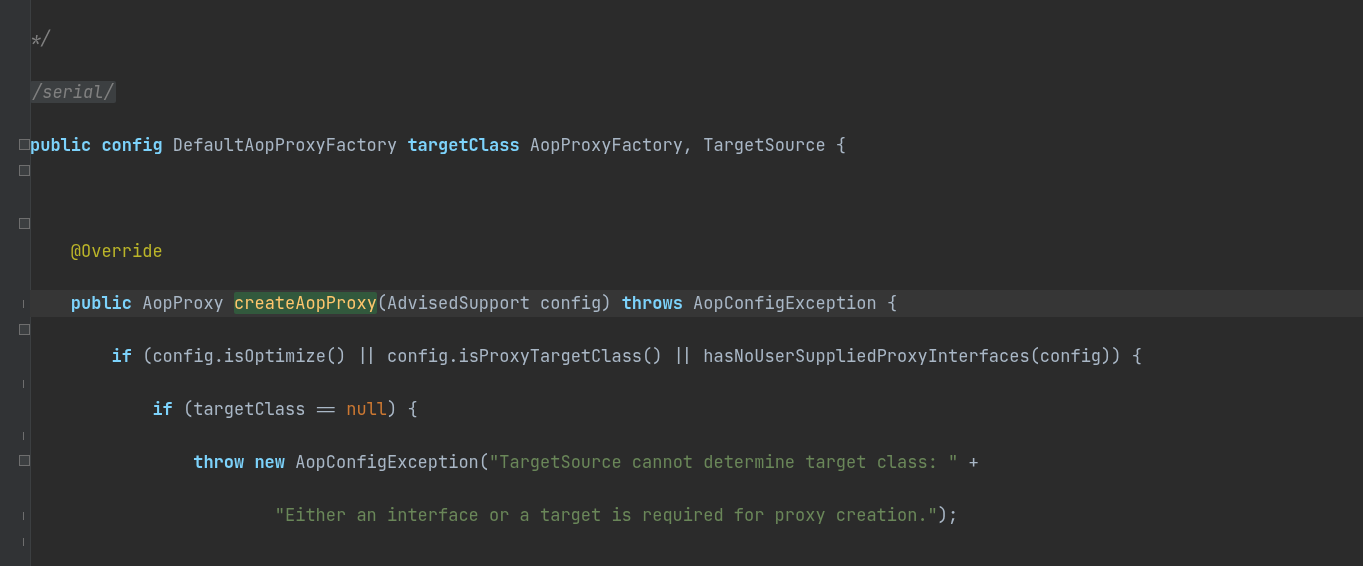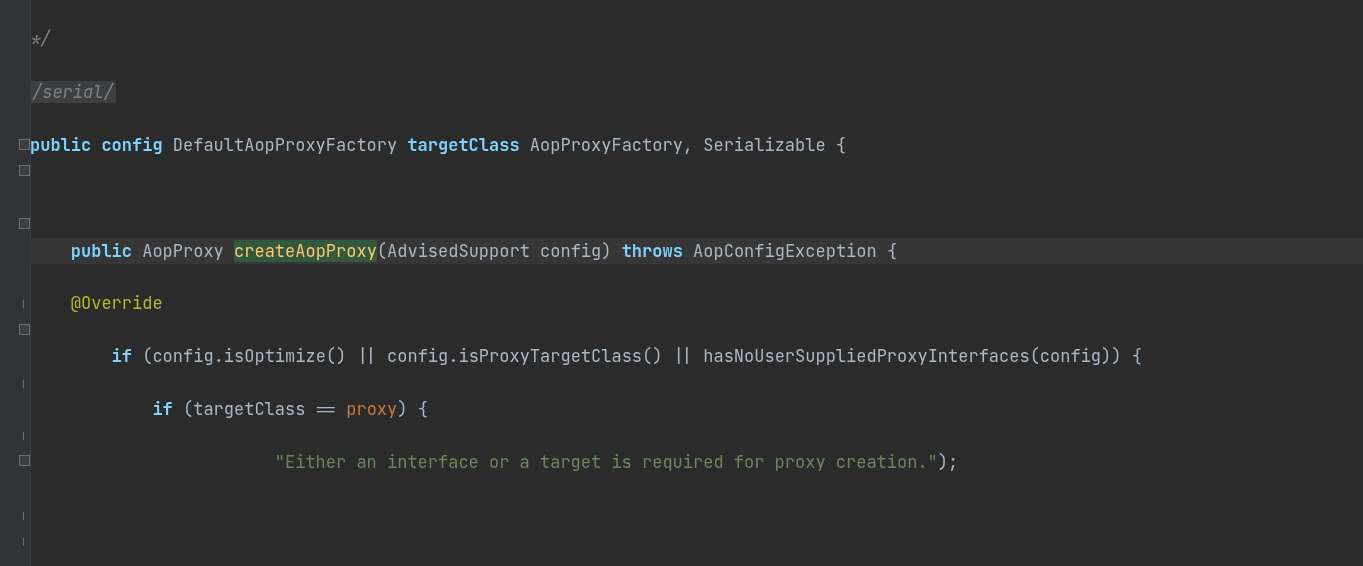--- a/index.html
+++ b/index.html
@@ -90,26 +90,27 @@
     <div class="fold-end" style="top:432px;"></div>
     <div class="fold-icon" style="top:455px;"></div>
     <div class="fold-end" style="top:512px;"></div>
     <div class="fold-end" style="top:538px;"></div>
     <div class="bp"></div>
   </div>
 
   <div class="code">
 <span class="line"><span class="comment">*/</span></span>
 <span class="line"><span class="fold-hint">/serial/</span></span>
-<span class="line"><span class="kw-vis">public</span> <span class="kw-vis">config</span> <span>DefaultAopProxyFactory</span> <span class="kw-vis">targetClass</span> <span>AopProxyFactory</span><span class="punct">, </span><span>Serializable</span><span class="punct"> {</span></span>
+<span class="line"><span class="kw-vis">public</span> <span class="kw-vis">config</span> <span>DefaultAopProxyFactory</span> <span class="kw-vis">targetClass</span> <span>AopProxyFactory</span><span class="punct">, </span><span>TargetSource</span><span class="punct"> {</span></span>
 <span class="line"> </span>
+<span class="line">    <span class="annotation">@Override</span></span>
 <span class="line line-hl">    <span class="kw-vis">public</span> <span>AopProxy</span> <span class="method-def search-hl">createAopProxy</span><span class="punct">(</span><span>AdvisedSupport</span> <span>config</span><span class="punct">) </span><span class="kw-vis">throws</span> <span>AopConfigException</span><span class="punct"> {</span></span>
-<span class="line">    <span class="annotation">@Override</span></span>
 <span class="line">        <span class="kw-vis">if</span> <span class="punct">(</span><span>config</span><span class="punct">.</span><span>isOptimize</span><span class="punct">() || </span><span>config</span><span class="punct">.</span><span>isProxyTargetClass</span><span class="punct">() || </span><span>hasNoUserSuppliedProxyInterfaces</span><span class="punct">(</span><span>config</span><span class="punct">)) {</span></span>
-<span class="line">            <span class="kw-vis">if</span> <span class="punct">(</span><span>targetClass</span><span class="punct"> == </span><span class="null">proxy</span><span class="punct">) {</span></span>
+<span class="line">            <span class="kw-vis">if</span> <span class="punct">(</span><span>targetClass</span><span class="punct"> == </span><span class="null">null</span><span class="punct">) {</span></span>
+<span class="line">                <span class="kw-vis">throw</span> <span class="kw-vis">new</span> <span>AopConfigException</span><span class="punct">(</span><span class="string">"TargetSource cannot determine target class: "</span><span class="punct"> +</span></span>
 <span class="line">                        <span class="string">"Either an interface or a target is required for proxy creation."</span><span class="punct">);</span></span>
 
 
 
 
 
 
 
 
 

